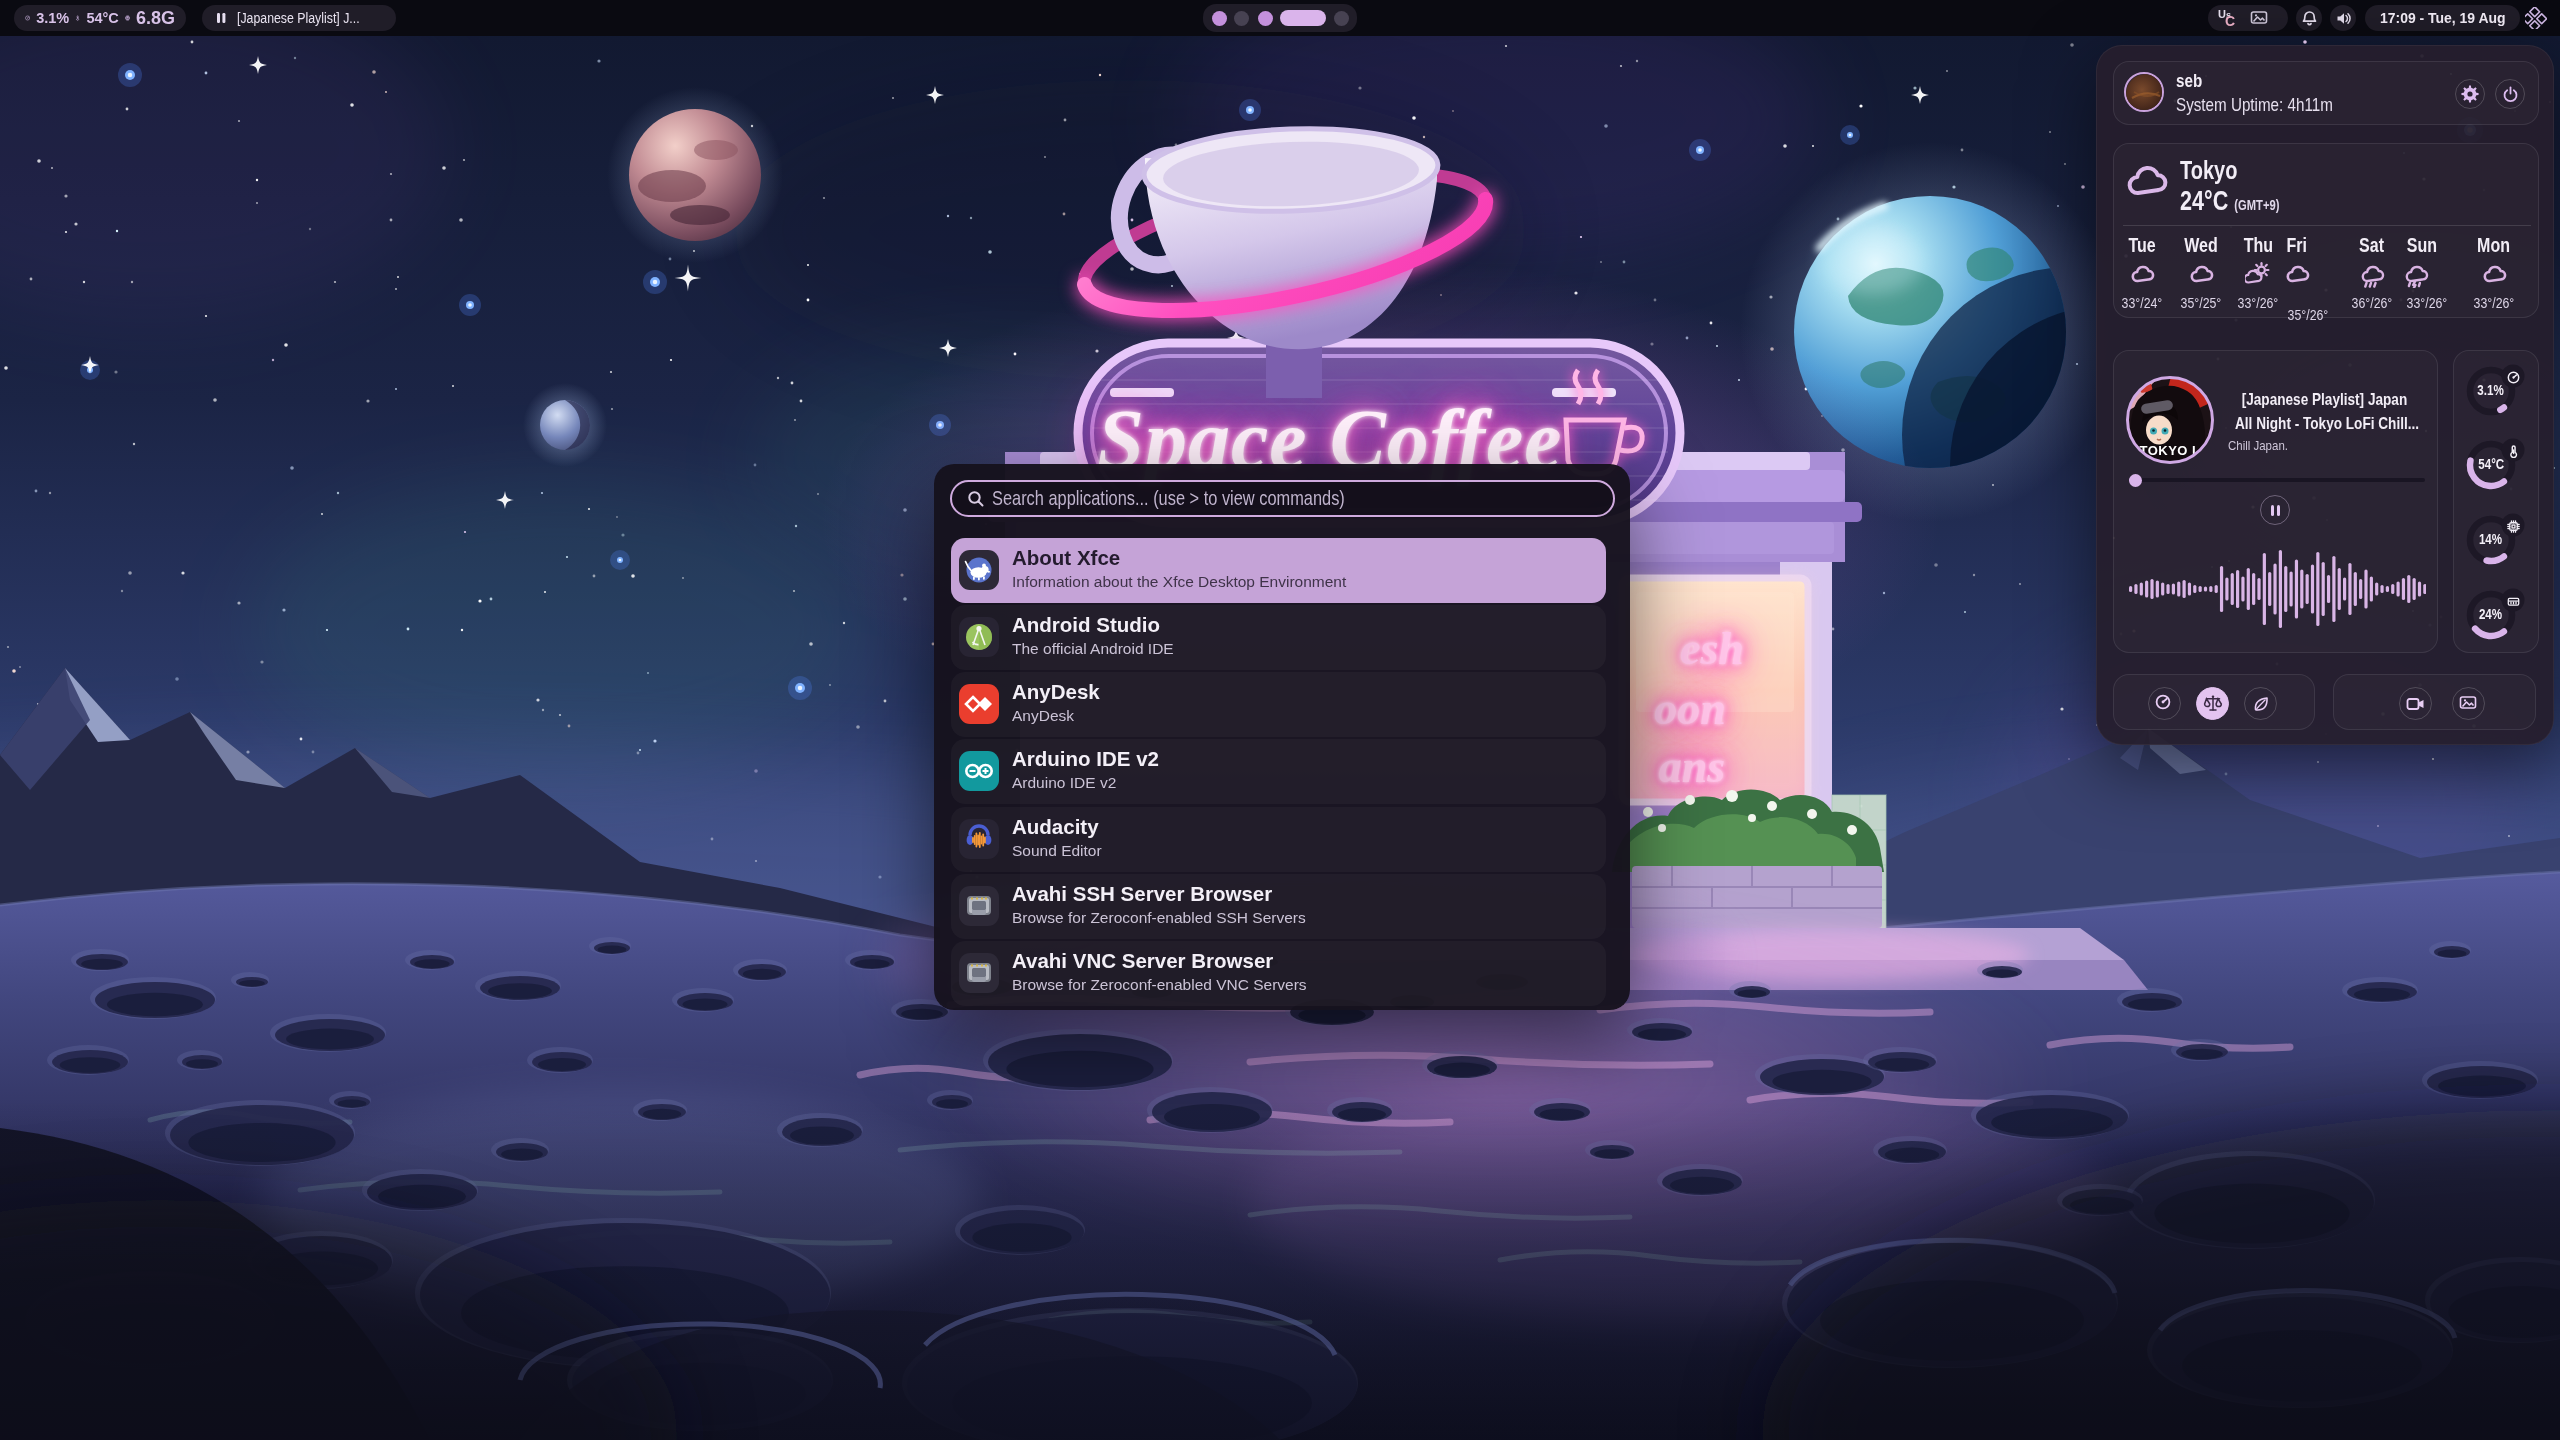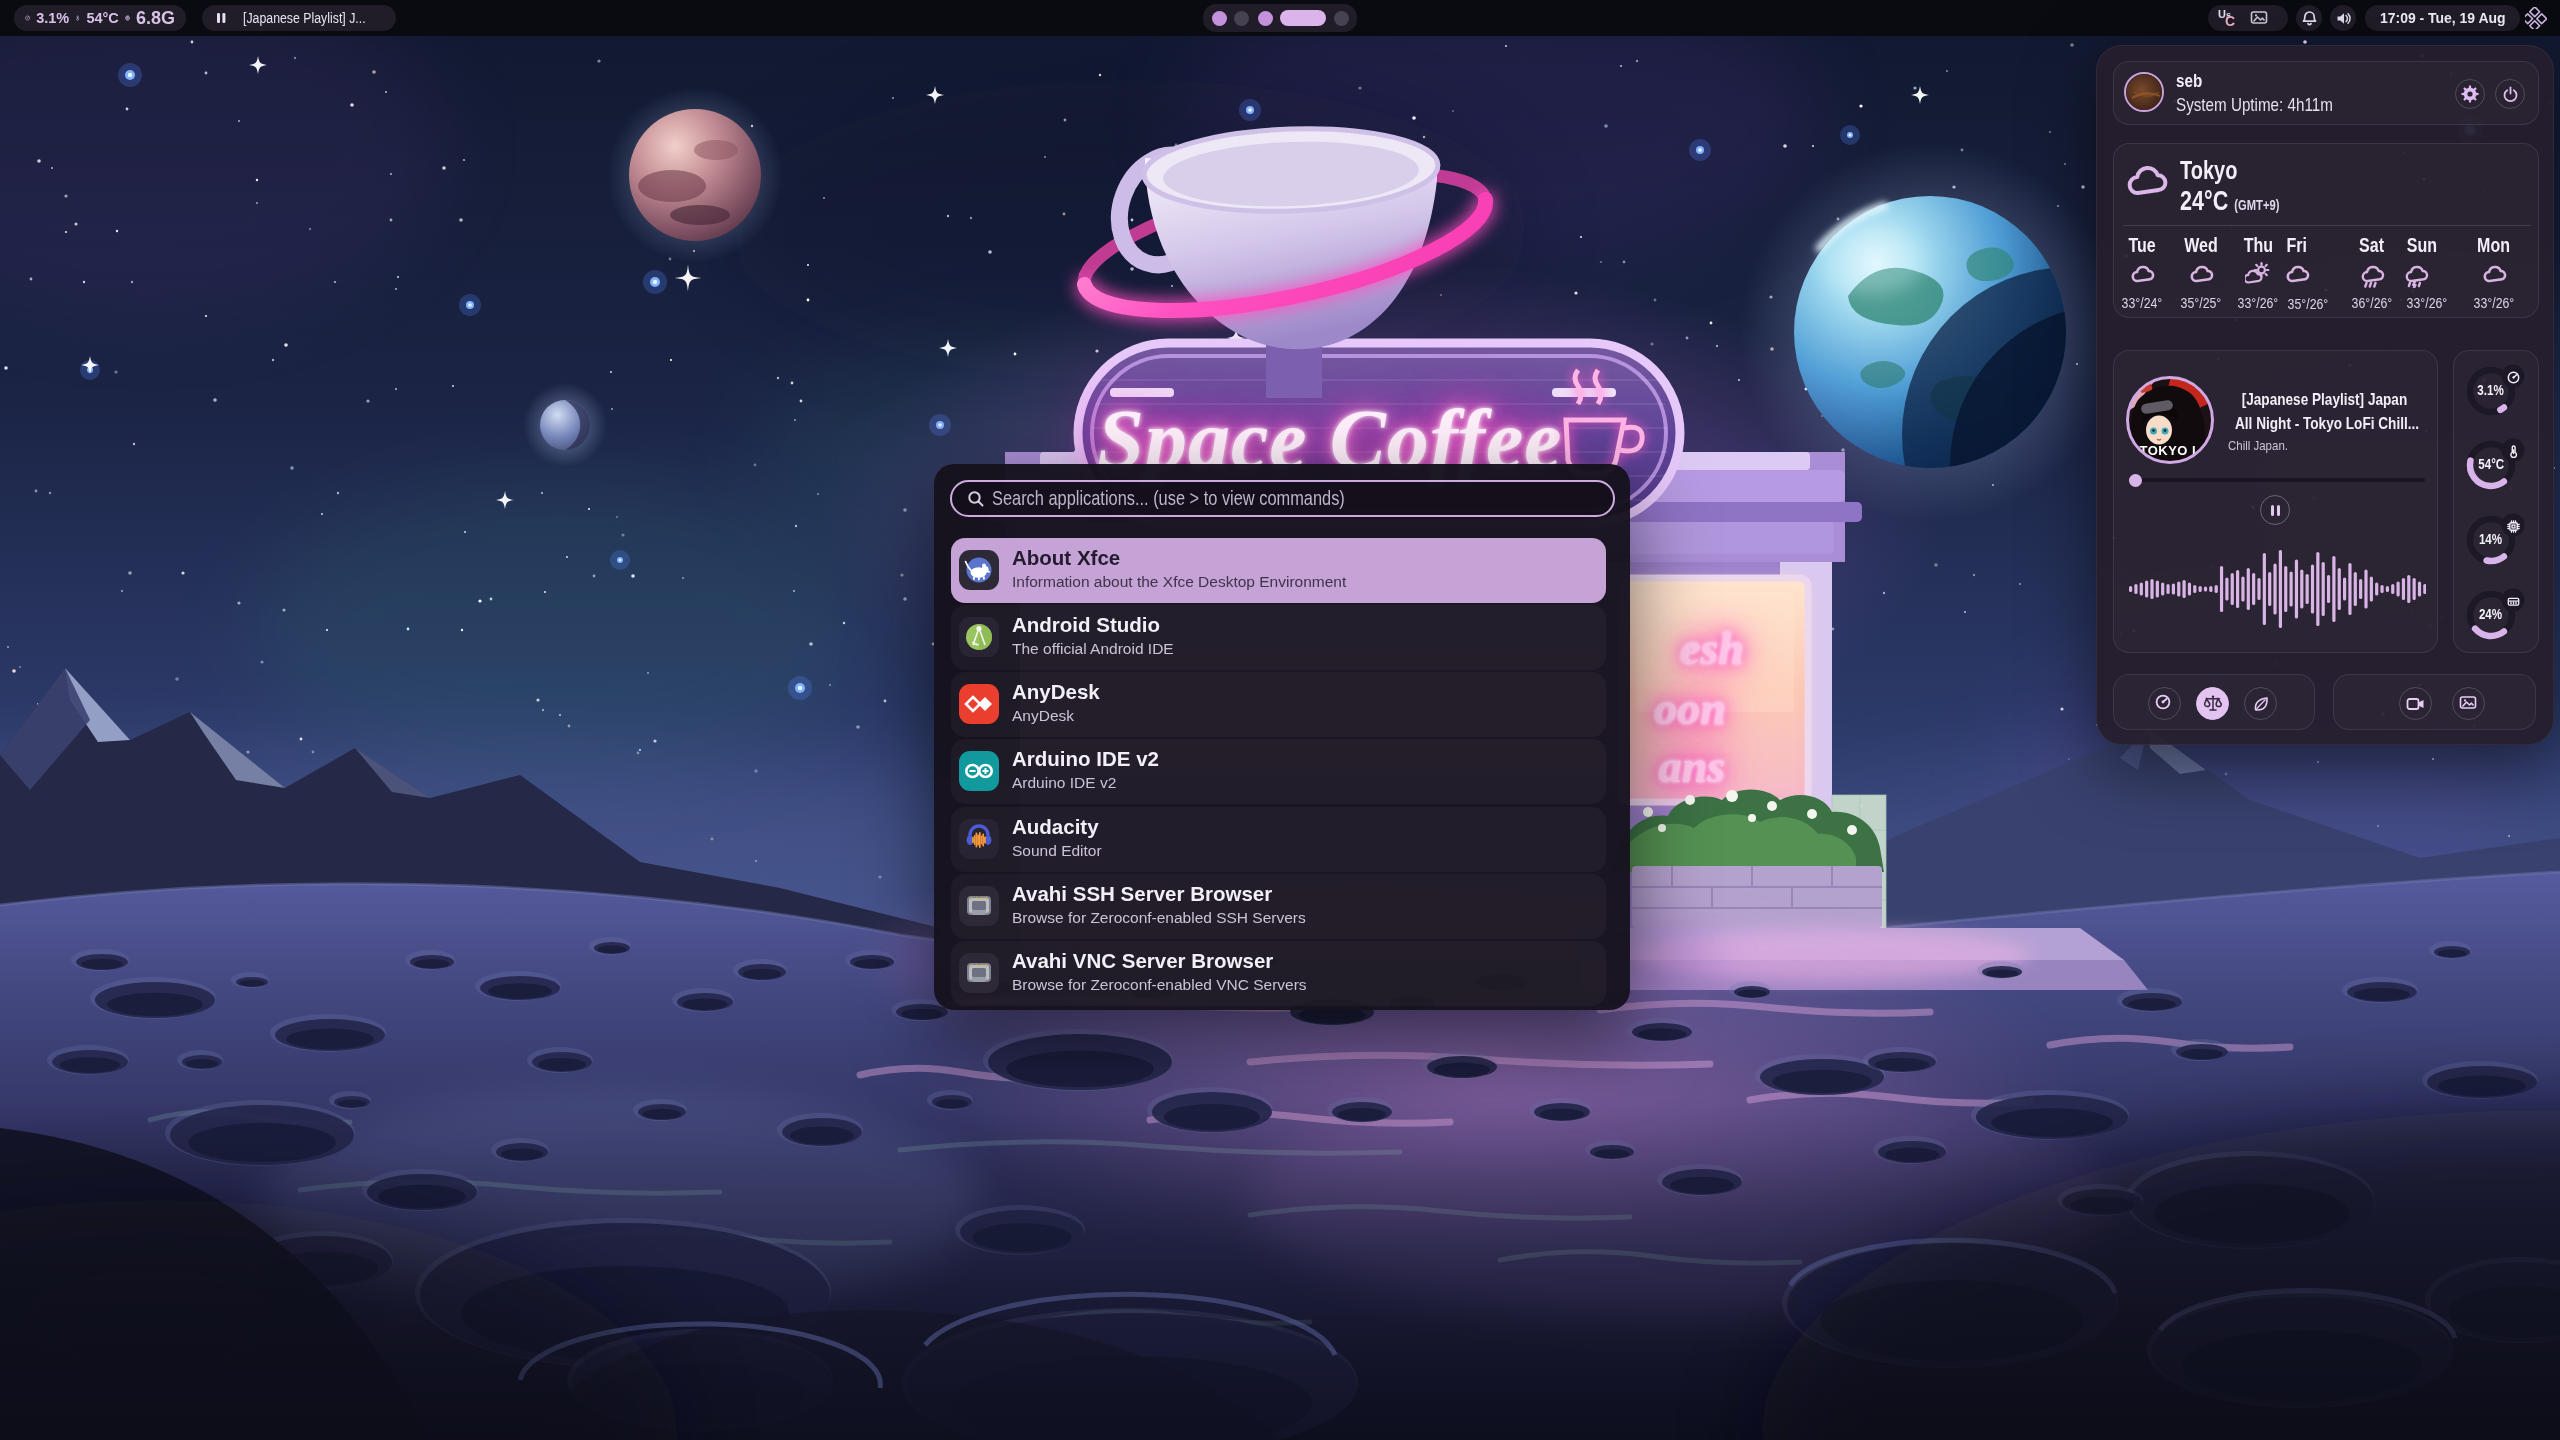--- a/index.html
+++ b/index.html
@@ -861,21 +861,21 @@
             <line x1="1" y1="8" x2="3.4" y2="8"></line>
             <line x1="1" y1="10.5" x2="3.4" y2="10.5"></line>
             <line x1="12.6" y1="5.5" x2="15" y2="5.5"></line>
             <line x1="12.6" y1="8" x2="15" y2="8"></line>
             <line x1="12.6" y1="10.5" x2="15" y2="10.5"></line>
           </g>
         </g>
       </svg>
       <span style="font-size:18px;font-weight:700;color:#d8c2e8">6.8G</span>
  </div>
- <div class="pill" style="left:202px;width:194px;padding:0 12px;gap:15px">
+ <div class="pill" style="left:202px;width:194px;padding:0 12px;gap:9px">
   <svg width="14" height="14" viewBox="0 0 14 14" style="">
         <rect x="3" y="2" width="3" height="10" rx="1.2" fill="#e6def0"></rect>
         <rect x="8.4" y="2" width="3" height="10" rx="1.2" fill="#e6def0"></rect>
       </svg>
       <span class="cl" style="font-size:14px;color:#e9e3f0;font-weight:400;transform:scaleX(0.88);white-space:nowrap">[Japanese Playlist] J...</span>
  </div>
  <div class="pill" style="left:1203px;width:154px;top:4px;height:28px">
   <span class="abs" style="left:9px;top:7px;width:15px;height:15px;border-radius:8px;background:#c491dc"></span>
   <span class="abs" style="left:31px;top:7px;width:15px;height:15px;border-radius:8px;background:#474252"></span>
   <span class="abs" style="left:55px;top:7px;width:15px;height:15px;border-radius:8px;background:#c491dc"></span>
@@ -1121,21 +1121,21 @@
           </svg></div>
 <div style="font-size:14.5px;color:#ded6e8;margin-top:3px;white-space:nowrap"><span class="cc" style="transform:scaleX(0.85)">33°/26°</span></div>
 </div>
       <div style="position:absolute;left:170px;top:90px;width:58px;text-align:left">
 <div style="font-size:20px;font-weight:700;color:#f2edf6"><span class="cc">Fri</span></div>
 <div style="height:30px;margin-top:5px"><svg width="26" height="26" viewBox="0 0 26 26" style="">
             <g fill="none" stroke="#d9b3e2" stroke-width="2.6" stroke-linecap="round" stroke-linejoin="round">
               <path d="M7,17 a4.5,4.5 0 0 1 -0.4,-9 a6,6 0 0 1 11.6,-1 a4.2,4.2 0 0 1 0.3,8.4 q-0.3,0.1 -0.8,0.1 Z" transform="translate(1.5 2)"></path>
             </g>
           </svg></div>
-<div style="font-size:14.5px;color:#ded6e8;margin-top:4px;white-space:nowrap"><span class="cc" style="transform:scaleX(0.85)">35°/26°</span></div>
+<div style="font-size:14.5px;color:#ded6e8;margin-top:15px;white-space:nowrap"><span class="cc" style="transform:scaleX(0.85)">35°/26°</span></div>
 </div>
       <div style="position:absolute;left:229px;top:90px;width:58px;text-align:center">
 <div style="font-size:20px;font-weight:700;color:#f2edf6"><span class="cc">Sat</span></div>
 <div style="height:30px;margin-top:5px"><svg width="26" height="26" viewBox="0 0 26 26" style="">
             <g fill="none" stroke="#d9b3e2" stroke-width="2.4" stroke-linecap="round" stroke-linejoin="round">
               <path d="M7,17 a4.5,4.5 0 0 1 -0.4,-9 a6,6 0 0 1 11.6,-1 a4.2,4.2 0 0 1 0.3,8.4 q-0.3,0.1 -0.8,0.1 Z" transform="translate(1.5 2)"></path>
               <g transform="translate(1.5 2)">
                 <line x1="6" y1="19" x2="4.8" y2="22.5"></line>
                 <line x1="10.5" y1="19" x2="9.3" y2="22.5"></line>
                 <line x1="15" y1="19" x2="13.8" y2="22.5"></line>

